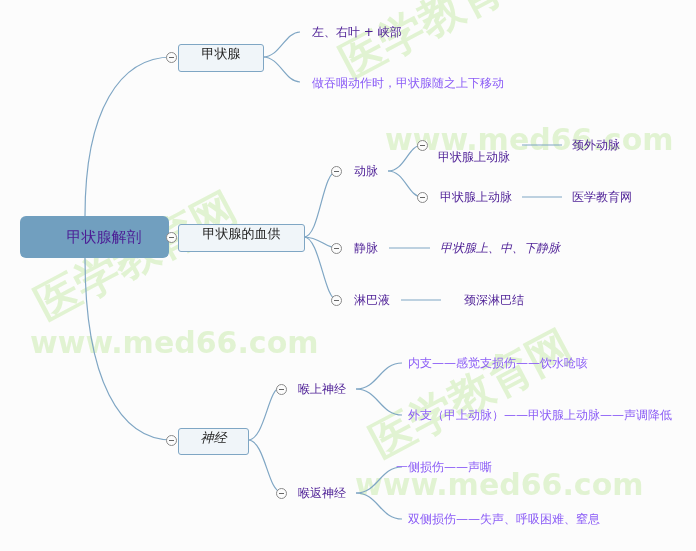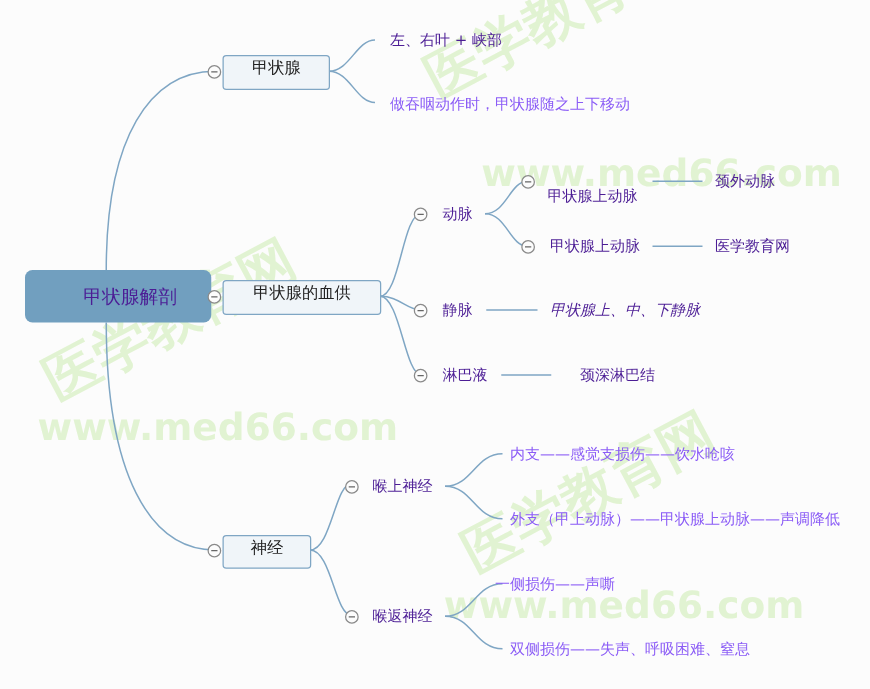--- a/index.html
+++ b/index.html
@@ -80,21 +80,21 @@
 
 <div class="toggle" style="left:331px;top:243px;"></div>
 <div class="node" style="left:354px;top:241px;">静脉</div>
 <div class="node" style="left:440px;top:241px;font-style:italic;">甲状腺上、中、下静脉</div>
 
 <div class="toggle" style="left:331px;top:295px;"></div>
 <div class="node" style="left:354px;top:293px;text-align:center;">淋巴液</div>
 <div class="node" style="left:464px;top:293px;">颈深淋巴结</div>
 
 <div class="toggle" style="left:166px;top:435px;"></div>
-<div class="box" style="left:178px;top:428px;width:69px;height:25px;">
+<div class="box" style="left:178px;top:428px;width:69px;height:25px;font-style:italic;">
   <span>神经</span>
 </div>
 
 <div class="toggle" style="left:276px;top:384px;"></div>
 <div class="node" style="left:298px;top:382px;text-align:center;">喉上神经</div>
 <div class="node red" style="left:408px;top:356px;">内支——感觉支损伤——饮水呛咳</div>
 <div class="node red" style="left:408px;top:408px;">外支（甲上动脉）——甲状腺上动脉——声调降低</div>
 
 <div class="toggle" style="left:276px;top:488px;"></div>
 <div class="node" style="left:298px;top:486px;font-family:Liberation Serif, serif;">喉返神经</div>

